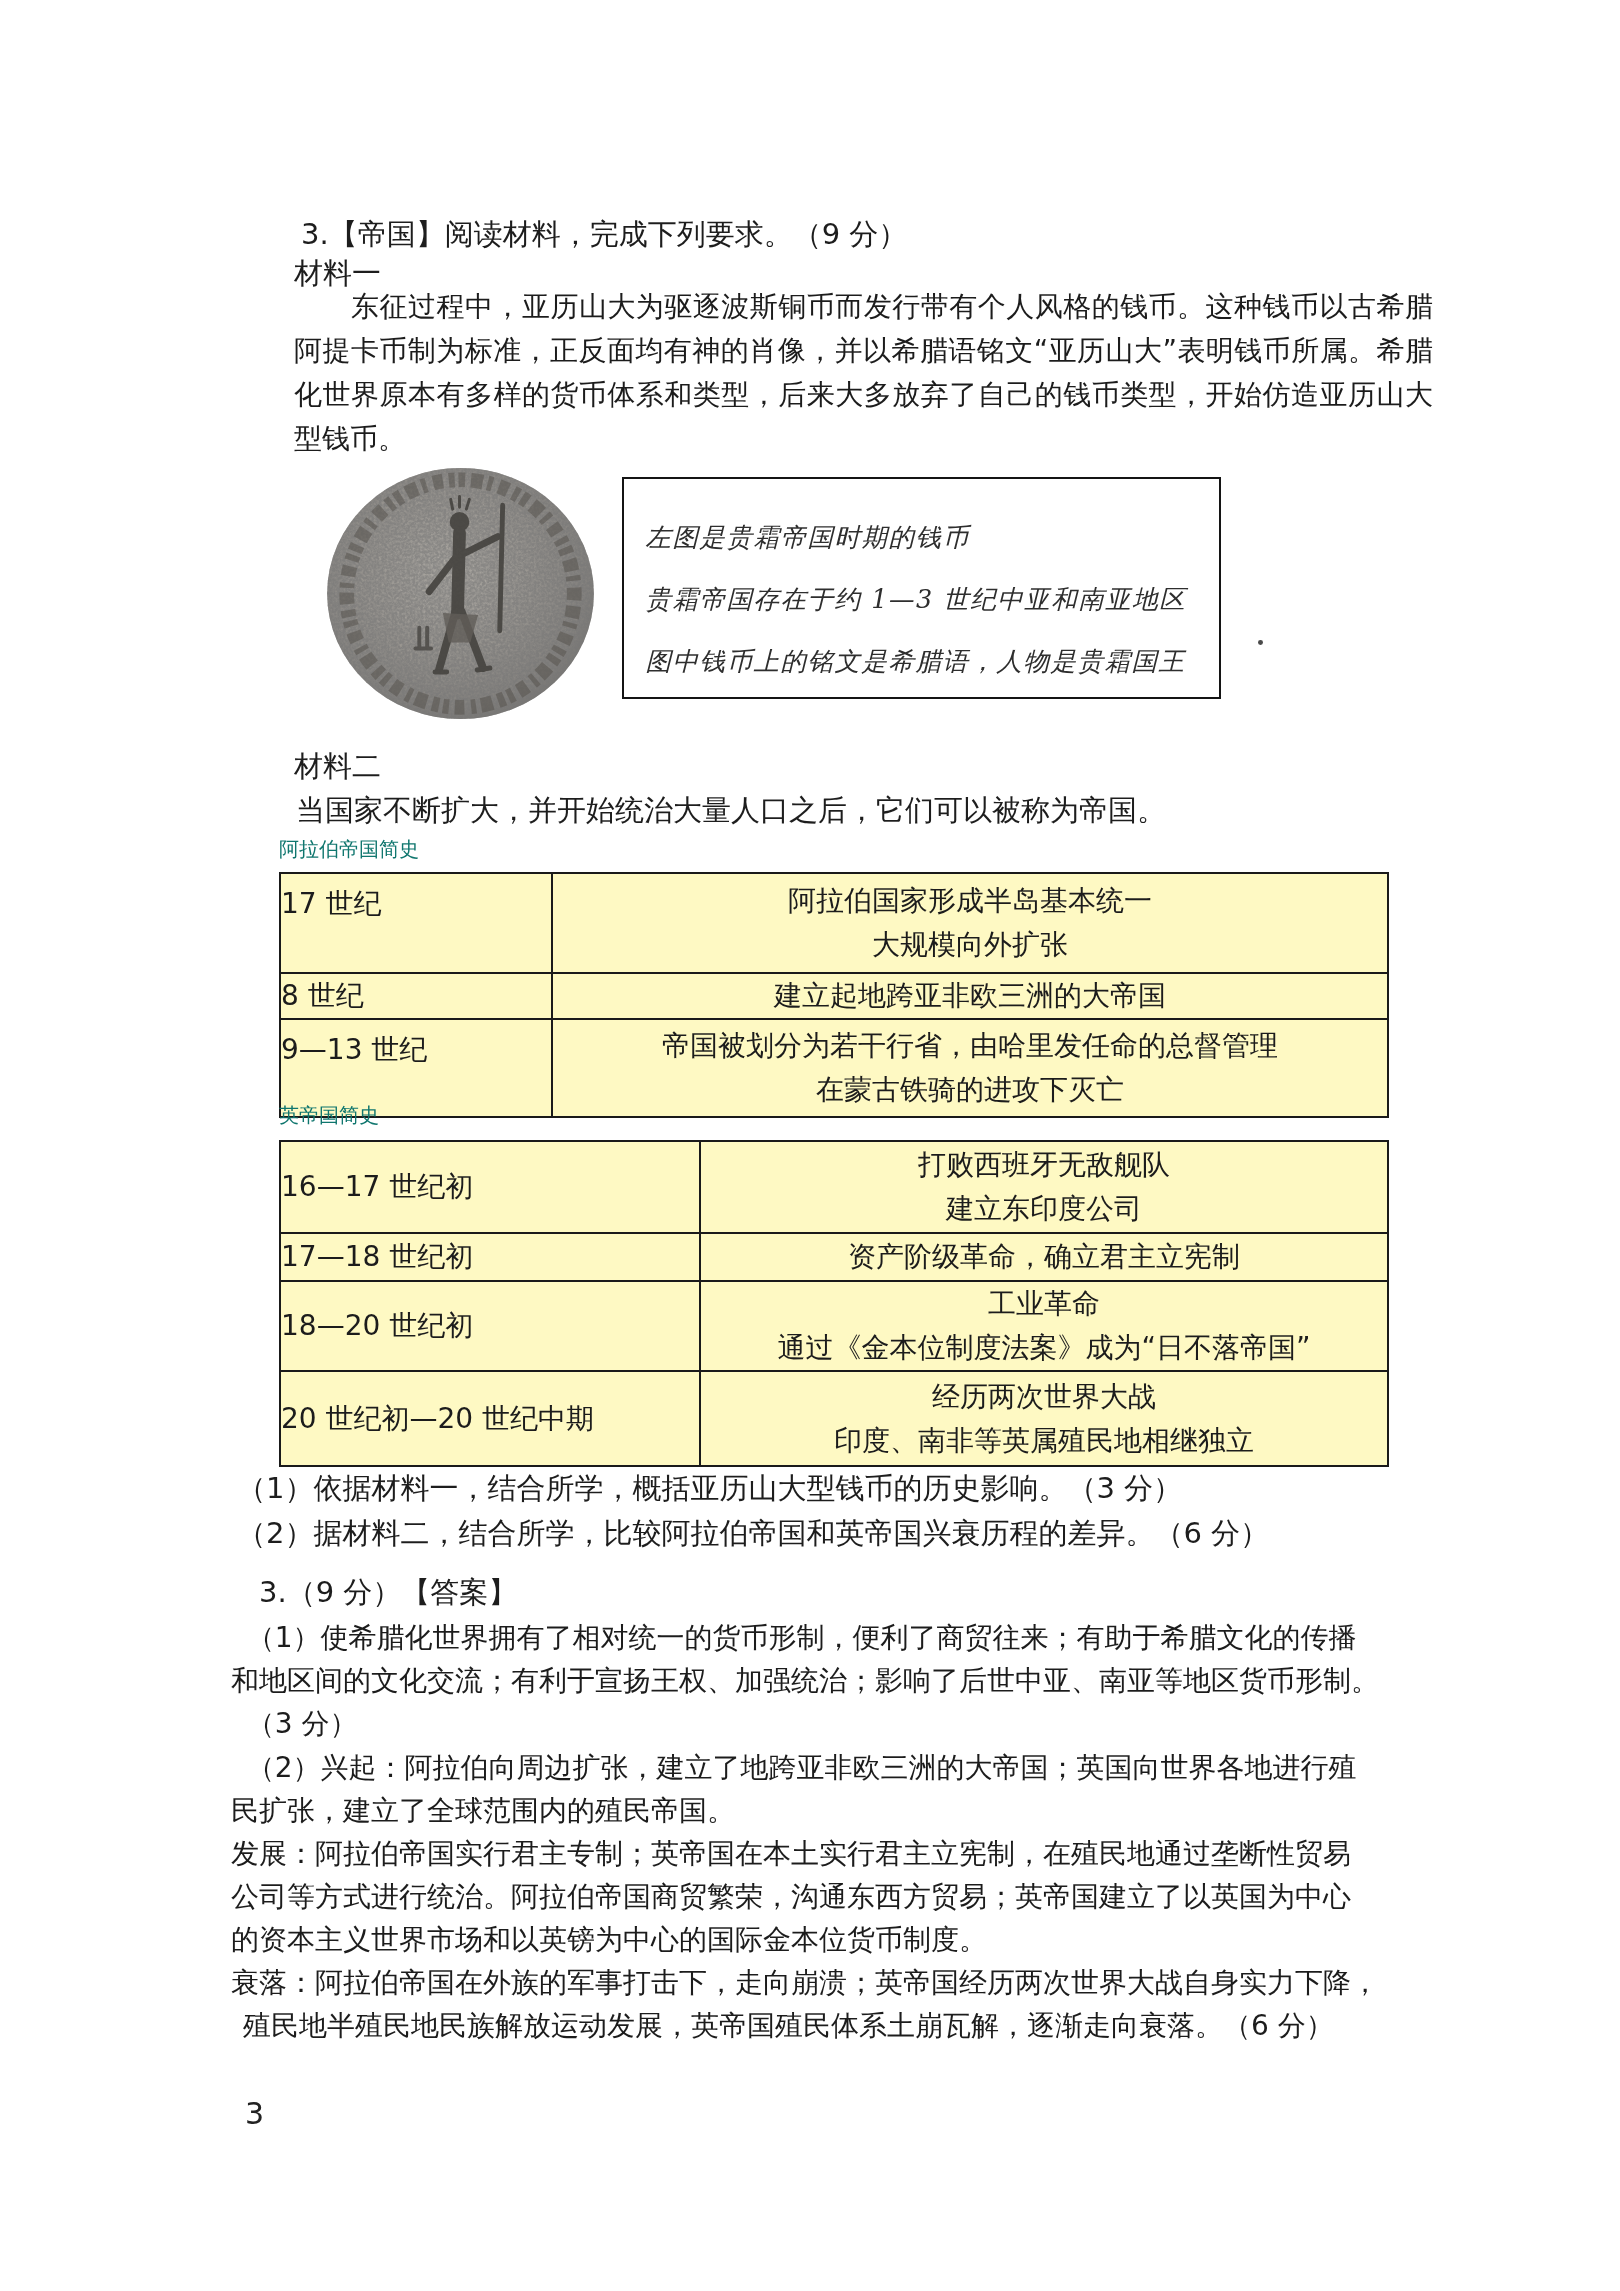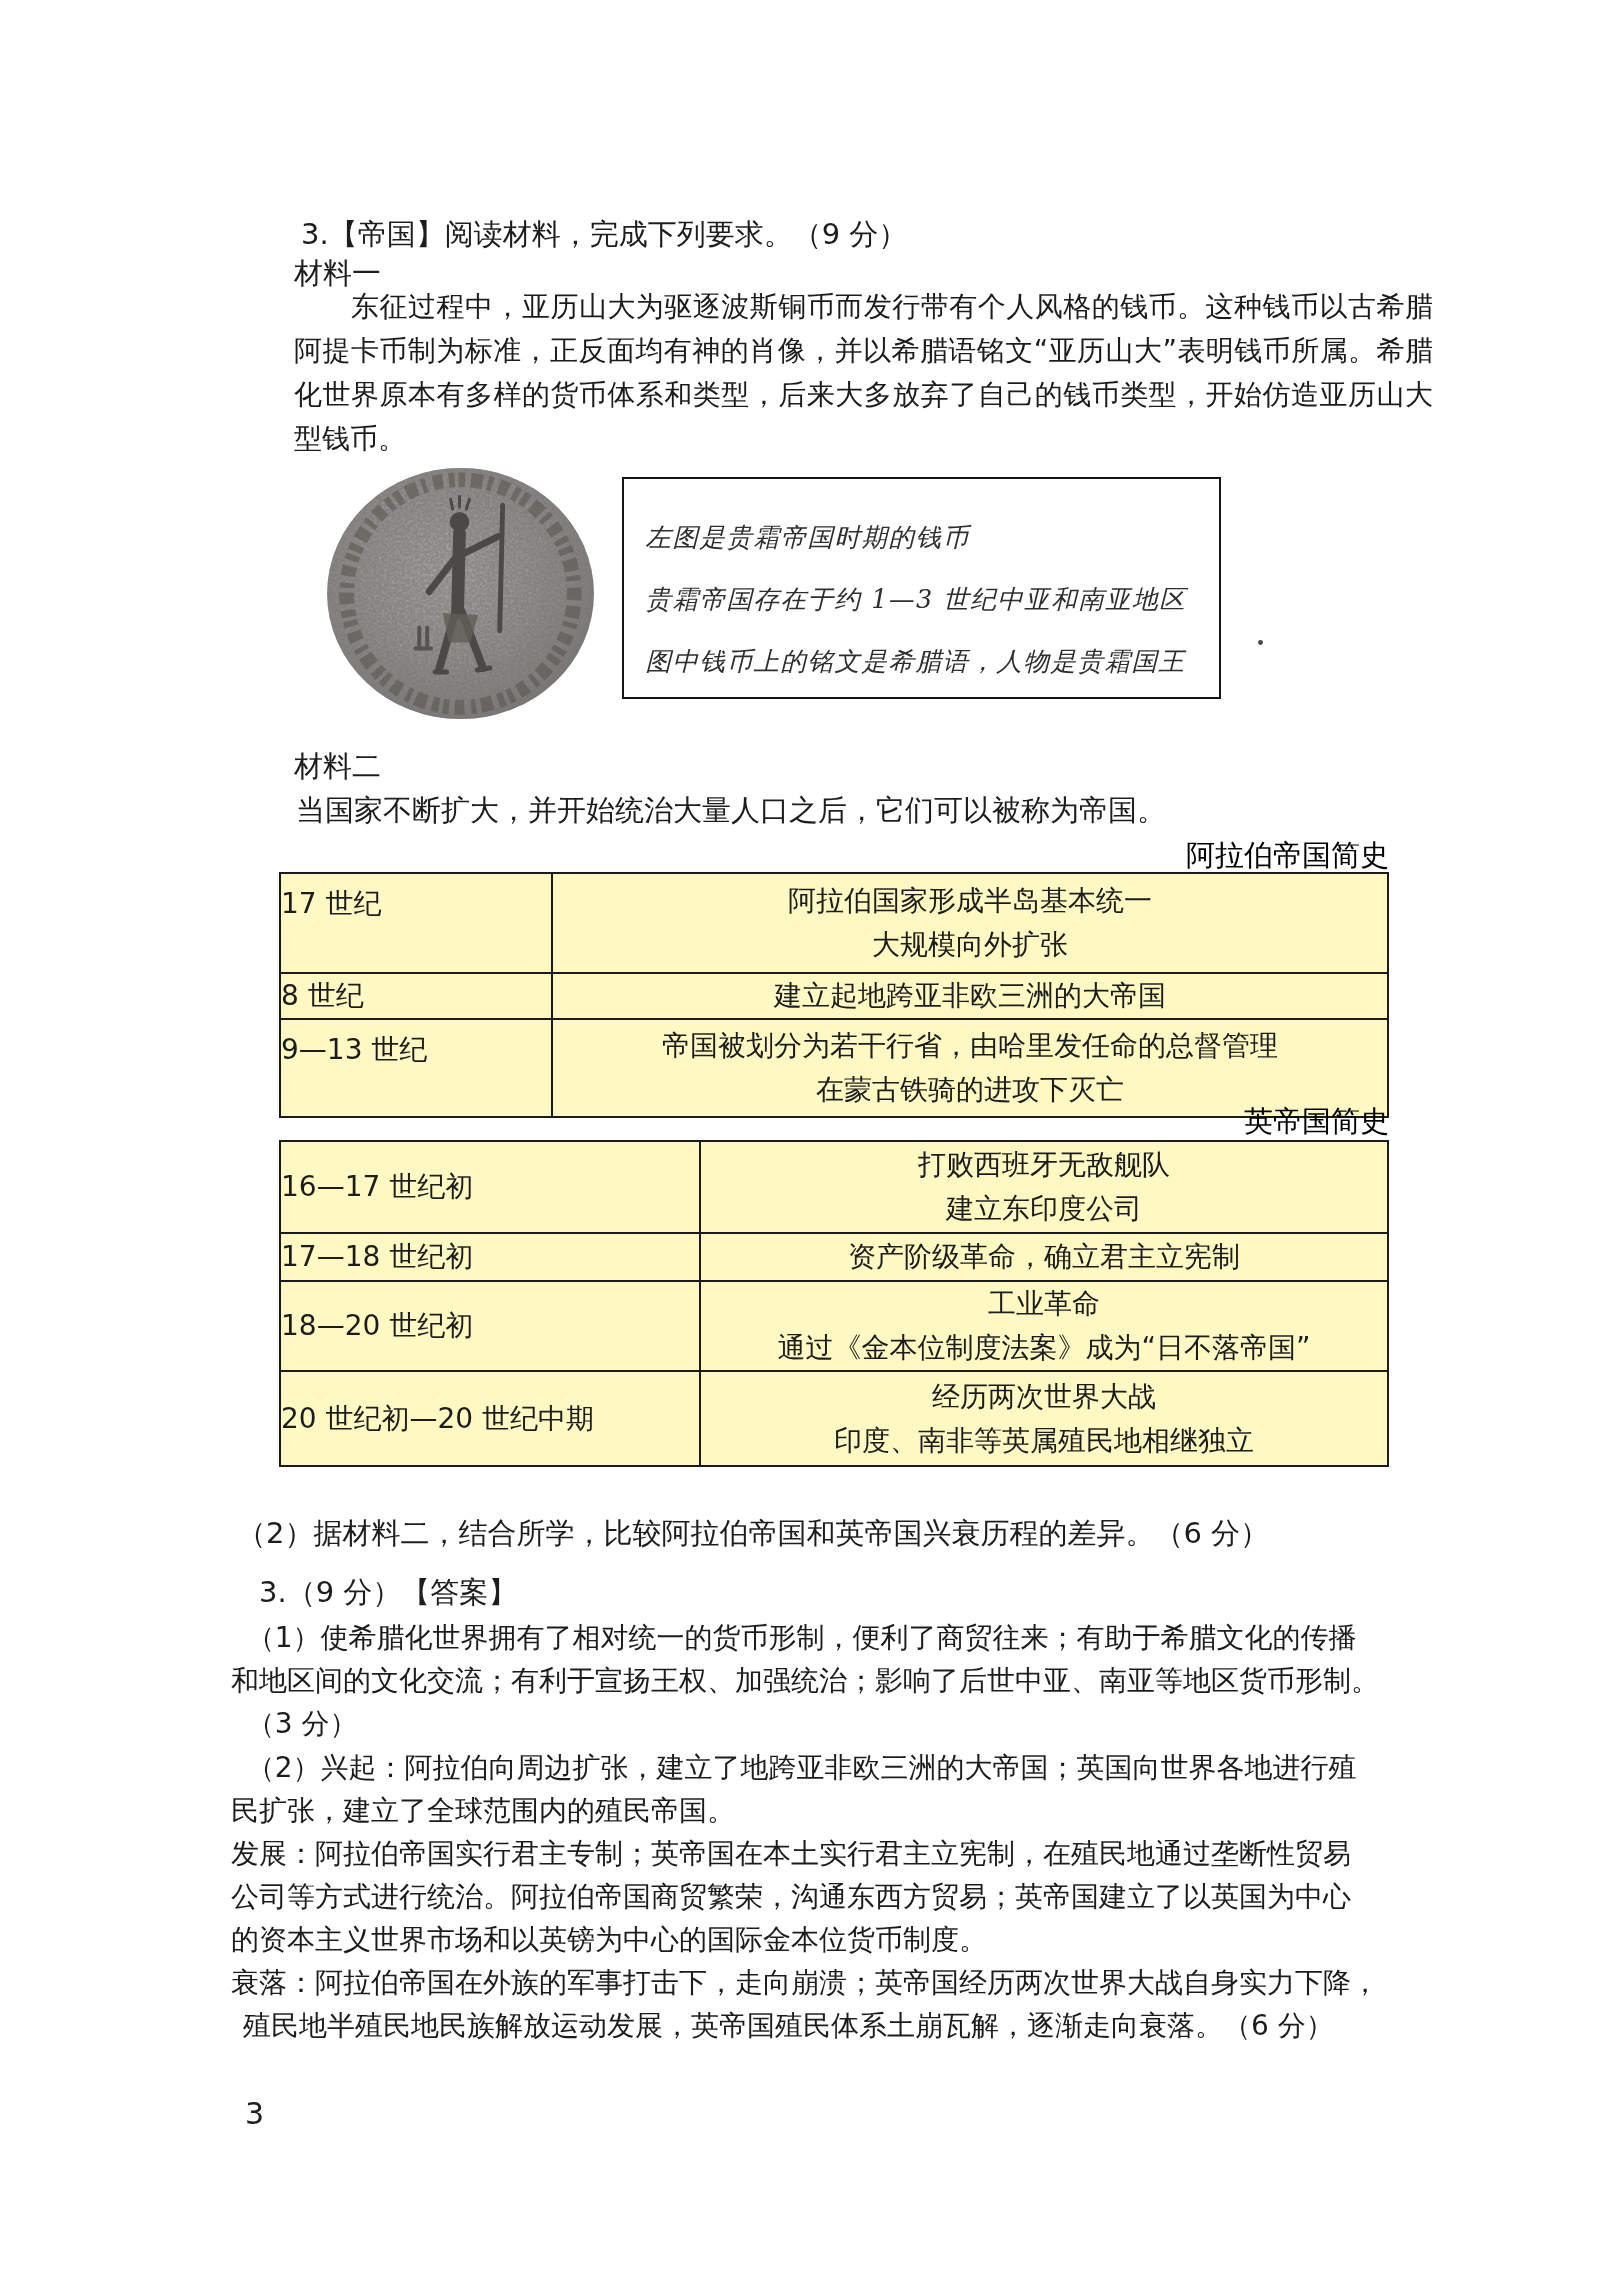--- a/index.html
+++ b/index.html
@@ -33,21 +33,21 @@
     font-family:"DejaVu Serif","Liberation Serif",serif;
     font-style:italic;
     font-size:25.5px;line-height:62px;
     letter-spacing:1.5px;
     color:#2e2e2e;
     white-space:nowrap;
   }
 
   
   .tbl-title{
-    font-size:29px;text-align:right;color:#000000;
+    font-size:20px;text-align:left;color:#0f766e;
     white-space:nowrap;
   }
   table.hist{
     border-collapse:collapse;
     table-layout:fixed;
     background:#fef9c3;
   }
   table.hist td{
     border:2px solid #1a1a1a;
     font-size:28px;line-height:44px;
@@ -192,20 +192,21 @@
     <tr>
       <td class="period h95">20 世纪初—20 世纪中期</td>
       <td class="events h95">
         <div class="ev">经历两次世界大战</div>
         <div class="ev">印度、南非等英属殖民地相继独立</div>
       </td>
     </tr>
   </tbody>
     </table>
 
+  <div class="abs line30" style="left:237px;top:1470px;">（1）依据材料一，结合所学，概括亚历山大型钱币的历史影响。（3 分）</div>
   <div class="abs line30" style="left:237px;top:1515px;">（2）据材料二，结合所学，比较阿拉伯帝国和英帝国兴衰历程的差异。（6 分）</div>
 
   <div class="abs line30" style="left:259px;top:1574px;">3.（9 分）【答案】</div>
 
   <div class="abs ansline ind" style="left:235px;top:1619px;">（1）使希腊化世界拥有了相对统一的货币形制，便利了商贸往来；有助于希腊文化的传播</div>
   <div class="abs ansline" style="left:231px;top:1662px;">和地区间的文化交流；有利于宣扬王权、加强统治；影响了后世中亚、南亚等地区货币形制。</div>
   <div class="abs ansline ind" style="left:235px;top:1705px;">（3 分）</div>
   <div class="abs ansline ind" style="left:235px;top:1749px;">（2）兴起：阿拉伯向周边扩张，建立了地跨亚非欧三洲的大帝国；英国向世界各地进行殖</div>
   <div class="abs ansline" style="left:231px;top:1792px;">民扩张，建立了全球范围内的殖民帝国。</div>
   <div class="abs ansline" style="left:231px;top:1835px;">发展：阿拉伯帝国实行君主专制；英帝国在本土实行君主立宪制，在殖民地通过垄断性贸易</div>

